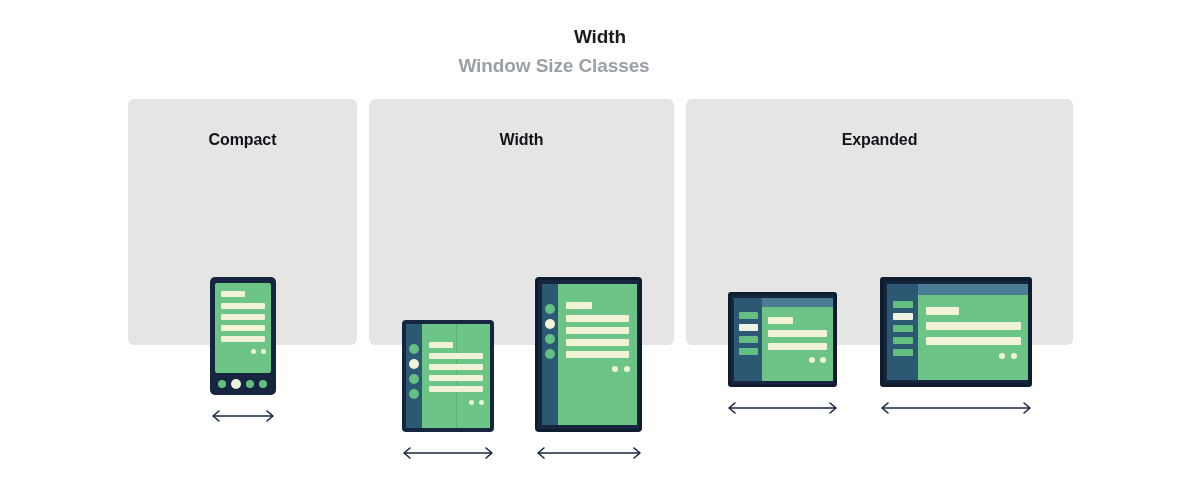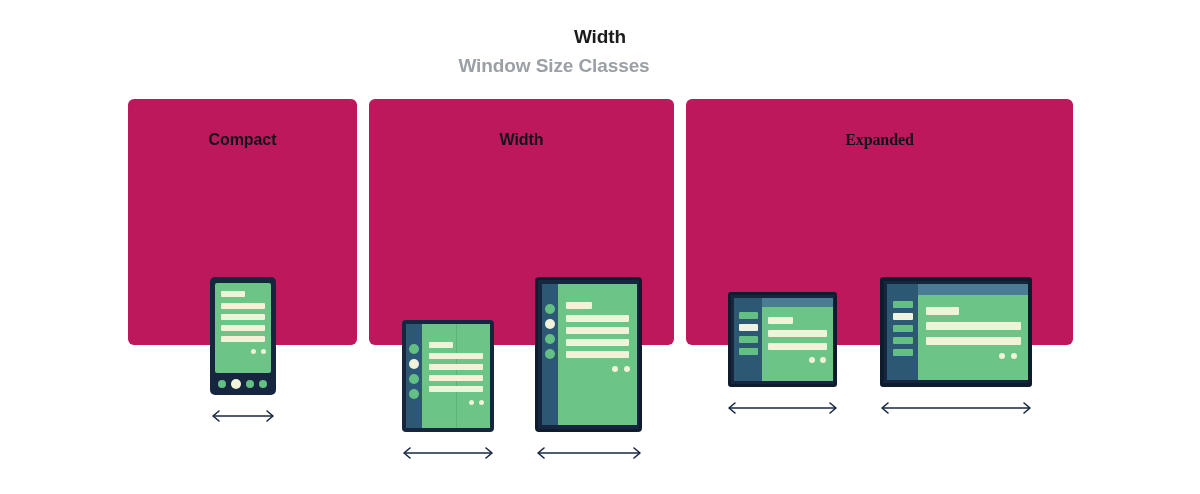--- a/index.html
+++ b/index.html
@@ -45,28 +45,28 @@
   .panels {
     position: absolute;
     top: 99px;
     left: 128px;
     width: 945px;
     height: 342px;
     display: flex;
     gap: 12px;
   }
   .panel {
-    background: #be185d;
+    background: #e5e5e5;
     border-radius: 6px;
     position: relative;
     height: 246px;
   }
   .panel.compact  { width: 229px; }
   .panel.medium   { width: 305px; }
-  .panel.expanded { width: 387px; font-family: Liberation Serif, serif; }
+  .panel.expanded { width: 387px; }
 
   .panel-label {
     position: absolute;
     top: 32px;
     left: 0;
     width: 100%;
     text-align: center;
     font-size: 16px;
     font-weight: bold;
     color: #101418;

